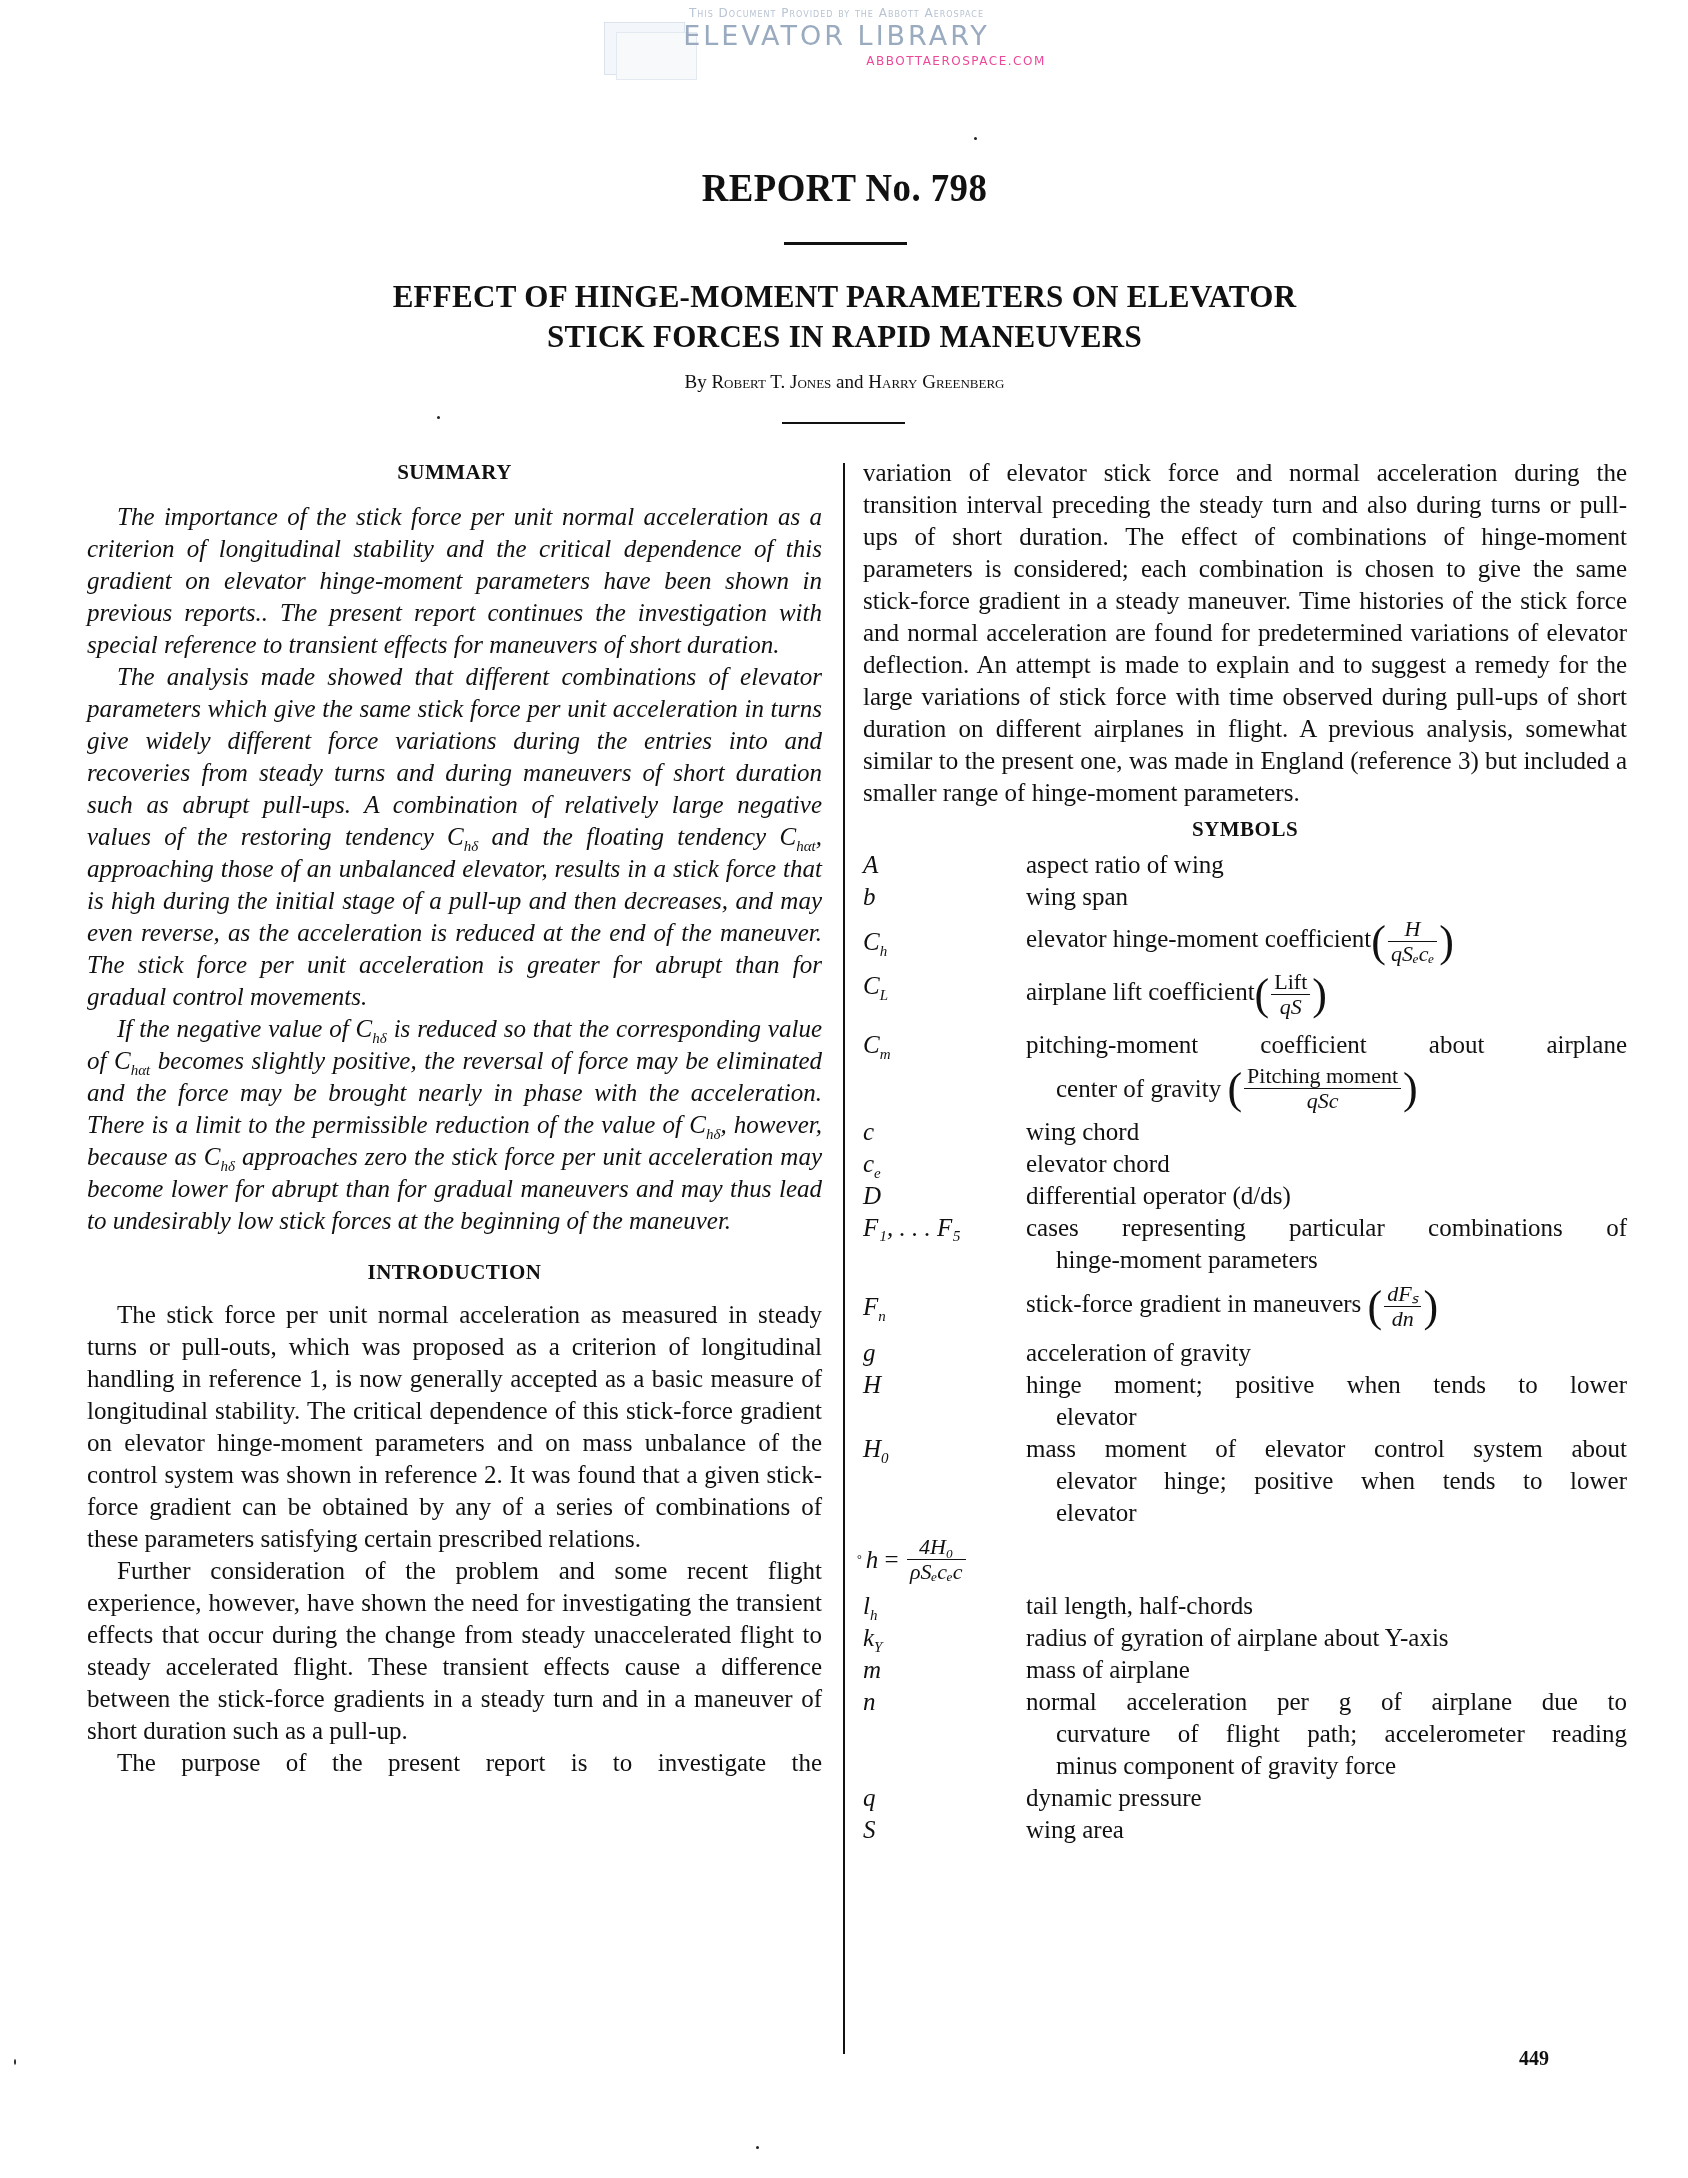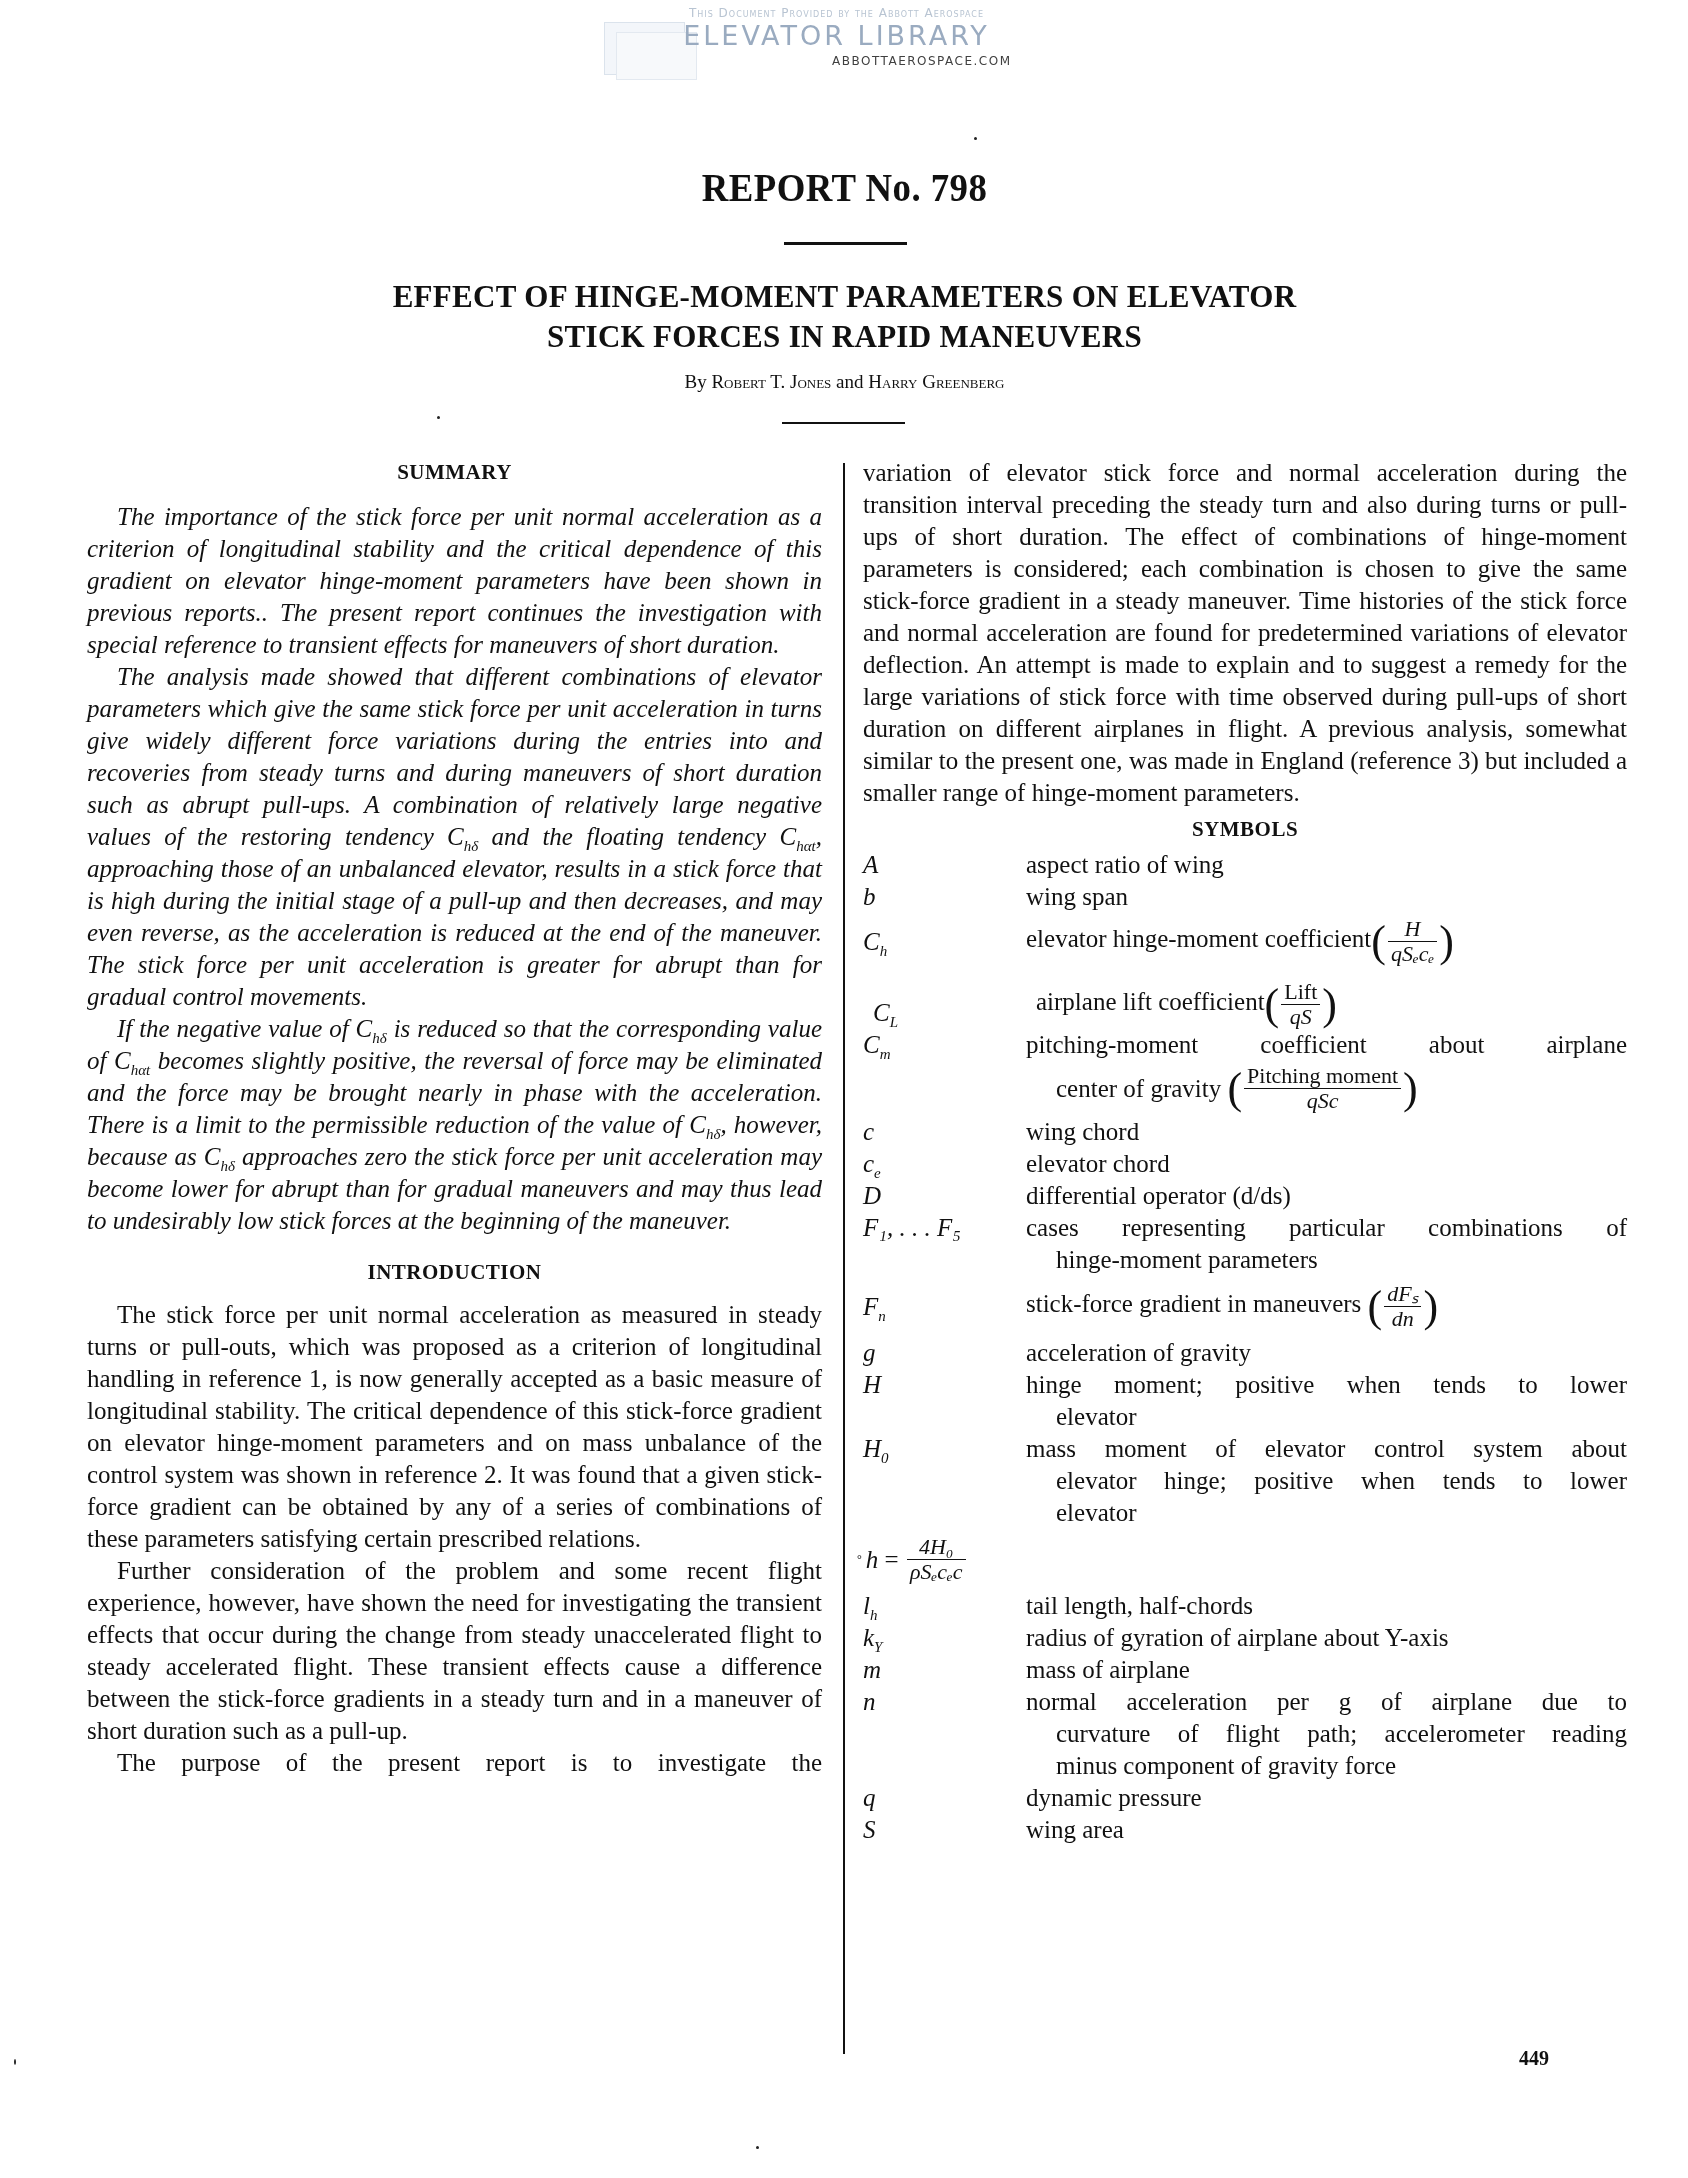--- a/index.html
+++ b/index.html
@@ -7,21 +7,21 @@
     width: 1689px; height: 2178px; position: relative; overflow: hidden;
     font-family: "DejaVu Serif", "Liberation Serif", serif;
     color: #111111;
   }
   
   .watermark { position: absolute; left: 594px; top: 4px; width: 495px; height: 69px; }
   .wm-box { position: absolute; left: 10px; top: 18px; width: 79px; height: 51px; border: 1px solid #dbe3ec; background: #f3f6fa; }
   .wm-box2 { position: absolute; left: 22px; top: 28px; width: 79px; height: 46px; border: 1px solid #e3e9f0; background: #f7f9fb; }
   .wm-line1 { position: absolute; left: 5px; top: 2px; width: 475px; text-align: center; font-family: "DejaVu Sans", sans-serif; font-size: 12px; letter-spacing: 1px; color: #b8c4d2; font-variant: small-caps; }
   .wm-line2 { position: absolute; left: 5px; top: 16px; width: 475px; text-align: center; font-family: "DejaVu Sans", sans-serif; font-size: 27px; letter-spacing: 3px; color: #9aabc0; }
-  .wm-line3 { position: absolute; left: 238px; top: 50px; width: 248px; text-align: left; font-family: "DejaVu Sans", sans-serif; font-size: 12px; letter-spacing: 1.5px; color: #404040; }
+  .wm-line3 { position: absolute; left: 238px; top: 50px; width: 248px; text-align: center; font-family: "DejaVu Sans", sans-serif; font-size: 12px; letter-spacing: 1.5px; color: #ec4899; }
 
   
   .report-no { position: absolute; left: 0; width: 1689px; top: 164px; text-align: center; font-family: "Liberation Serif", serif; font-weight: bold; font-size: 40px; letter-spacing: 0.5px; transform: scaleX(0.92); }
   .rule { position: absolute; height: 3px; background: #111; }
   .rule-top { left: 784px; top: 242px; width: 123px; }
   .title { position: absolute; left: 0; width: 1689px; top: 277px; text-align: center; font-family: "Liberation Serif", serif; font-weight: bold; font-size: 31px; line-height: 40px; letter-spacing: 0.3px; }
   .authors { position: absolute; left: 0; width: 1689px; top: 371px; text-align: center; font-family: "Liberation Serif", serif; font-size: 19px; }
   .authors .sc { font-variant: small-caps; }
   .rule-bottom { left: 782px; top: 422px; width: 123px; height: 2px; }
 
@@ -107,21 +107,21 @@
       <span class="sym">b</span>
       <span class="def">wing span</span>
     </div>
     <div class="sym-row" style="height:57px; align-items:center;">
       <span class="sym"><span>C</span><sub>h</sub></span>
       <span class="def"><span>elevator hinge-moment coefficient</span><span class="paren">(</span><span class="frac">
             <span class="num it">H</span>
             <span class="den it">qSₑcₑ</span>
           </span><span class="paren">)</span></span>
     </div>
-    <div class="sym-row" style="height:59px; align-items:flex-end;margin-left:10px;">
+    <div class="sym-row" style="height:59px; align-items:flex-start;">
       <span class="sym"><span>C</span><sub>L</sub></span>
       <span class="def"><span>airplane lift coefficient</span><span class="paren">(</span><span class="frac">
             <span class="num">Lift</span>
             <span class="den it">qS</span>
           </span><span class="paren">)</span></span>
     </div>
     <div class="sym-row">
       <span class="sym"><span>C</span><sub>m</sub></span>
       <span class="def">
         <span style="text-align-last: justify; display:block;">pitching-moment coefficient about airplane</span>

